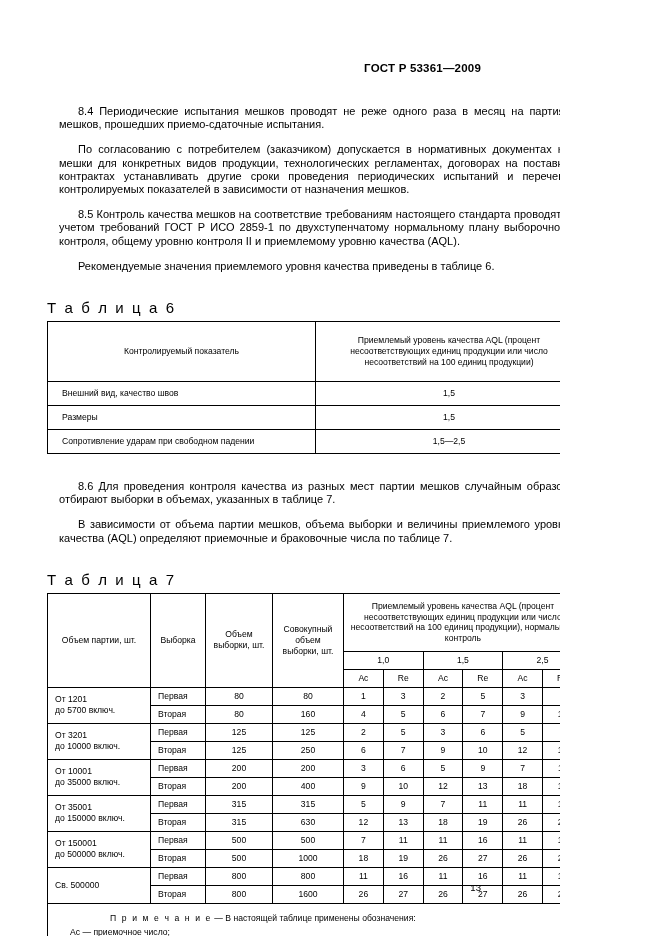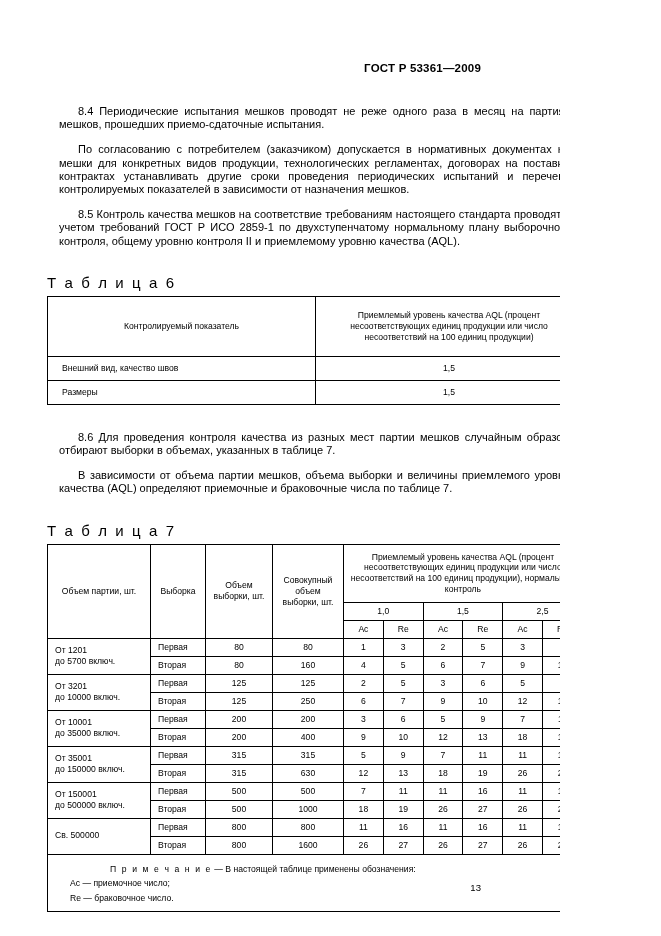--- a/index.html
+++ b/index.html
@@ -154,20 +154,21 @@
 
 <div class="page">
 
   <div class="page-header">ГОСТ Р 53361—2009</div>
 
   <div class="content">
 
     <p class="para">8.4  Периодические испытания мешков проводят не реже одного раза в месяц на партиях мешков, прошедших приемо-сдаточные испытания.</p>
     <p class="para">По согласованию с потребителем (заказчиком) допускается в нормативных документах на мешки для конкретных видов продукции, технологических регламентах, договорах на поставку, контрактах устанавливать другие сроки проведения периодических испытаний и перечень контролируемых показателей в зависимости от назначения мешков.</p>
     <p class="para">8.5  Контроль качества мешков на соответствие требованиям настоящего стандарта проводят с учетом требований ГОСТ Р ИСО 2859-1 по двухступенчатому нормальному плану выборочного контроля, общему уровню контроля II и приемлемому уровню качества (AQL).</p>
+    <p class="para">Рекомендуемые значения приемлемого уровня качества приведены в таблице 6.</p>
 
     <div class="block-gap-lg"></div>
 
     <div class="tbl-caption">Т а б л и ц а  6</div>
 
     <table class="gost t6">
       <colgroup>
         <col style="width:268px">
         <col style="width:267px">
       </colgroup>
@@ -179,20 +180,24 @@
       </thead>
       <tbody>
         <tr>
           <td class="c-ind">Внешний вид, качество швов</td>
           <td class="c-val">1,5</td>
         </tr>
         <tr>
           <td class="c-ind">Размеры</td>
           <td class="c-val">1,5</td>
         </tr>
+        <tr>
+          <td class="c-ind">Сопротивление ударам при свободном падении</td>
+          <td class="c-val">1,5—2,5</td>
+        </tr>
       </tbody>
     </table>
 
     <div class="block-gap-lg"></div>
 
     <p class="para">8.6  Для проведения контроля качества из разных мест партии мешков случайным образом отбирают выборки в объемах, указанных в таблице 7.</p>
     <p class="para">В зависимости от объема партии мешков, объема выборки и величины приемлемого уровня качества (AQL) определяют приемочные и браковочные числа по таблице 7.</p>
 
     <div class="block-gap-lg"></div>
 

